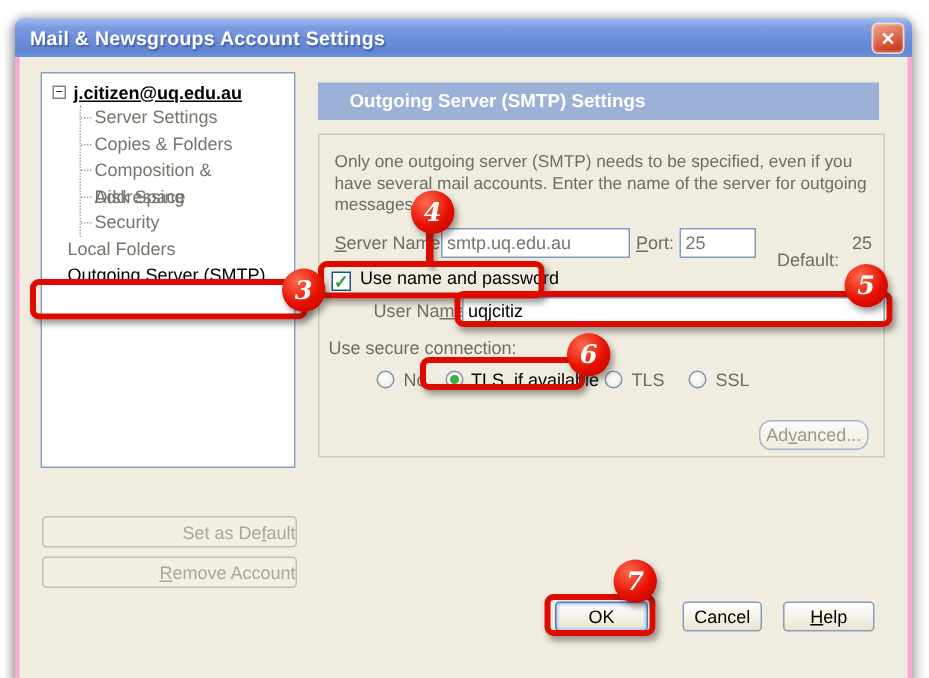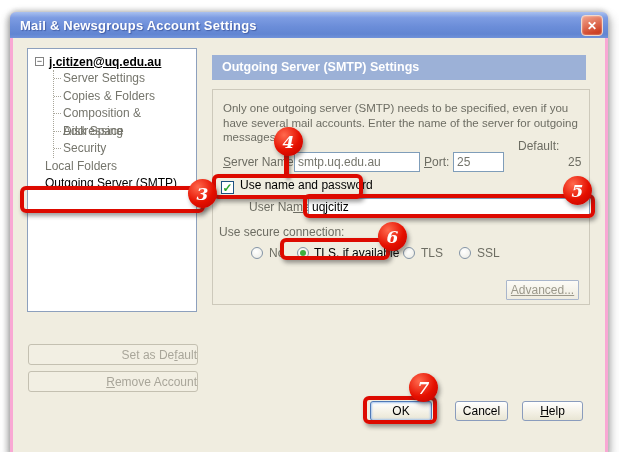--- a/index.html
+++ b/index.html
@@ -44,53 +44,53 @@
   .xp-btn.disabled{background:#f2efe3;border-color:#c4c0b1;color:#a9a69a;cursor:default;justify-content:flex-end;}
   .xp-btn.default-btn{border-color:#4f79b7;box-shadow:inset 0 0 2px 1px #a8c6ee;}
   .u{text-decoration:underline;}
 
   .btn-add{left:15px;top:279px;width:170px;}
   .btn-setdefault{left:15px;top:306px;width:170px;}
   .btn-remove{left:15px;top:333px;width:170px;}
 
   
   .panel-header{position:absolute;left:199px;top:17px;width:374px;height:25px;background:#9cb1d7;
-                color:#fff;font-weight:bold;font-size:12.5px;line-height:25px;padding-left:10px;}
+                color:#fff;font-weight:bold;font-size:12.5px;line-height:25px;padding-left:21px;}
   .group-box{position:absolute;left:199px;top:51px;width:378px;height:216px;border:1px solid #cdc9bb;}
   .desc{position:absolute;left:10px;top:11px;width:358px;color:#6d6d63;font-size:11.5px;line-height:14.5px;}
   .glabel{position:absolute;color:#6d6d63;line-height:20px;white-space:nowrap;}
   .xp-input{position:absolute;border:1px solid #7f9db9;background:#fff;height:20px;
             font-family:"Liberation Sans",sans-serif;font-size:12px;color:#75756c;padding:1px 3px;}
   .in-server{left:81px;top:62px;width:126px;}
   .lbl-server{left:10px;top:62px;}
   .lbl-port{left:211px;top:62px;}
   .in-port{left:240px;top:62px;width:51px;}
-  .lbl-default{left:305px;top:46px;}
+  .lbl-default{left:305px;top:73px;}
   .val-default{left:355px;top:62px;}
   .checkbox{position:absolute;left:8px;top:91px;width:13px;height:13px;border:1px solid #1d5281;
             background:#fff;display:flex;align-items:center;justify-content:center;cursor:pointer;}
   .checkmark{color:#2ba62b;font-size:12px;font-weight:bold;line-height:1;}
   .lbl-checkbox{position:absolute;left:27px;top:87px;line-height:17px;color:#000;cursor:pointer;white-space:nowrap;}
   .lbl-username{left:36px;top:107px;}
   .in-username{left:95px;top:108px;width:282px;height:18px;color:#000;}
   .lbl-secure{left:6px;top:132px;}
   .radio{position:absolute;width:12px;height:12px;border:1px solid #8494a6;border-radius:50%;
          background:radial-gradient(circle at 40% 35%,#ffffff,#e9e9e1);cursor:pointer;}
   .radio.selected::after{content:"";position:absolute;left:2px;top:2px;width:6px;height:6px;border-radius:50%;
          background:#3fae3f;}
   .rlabel{position:absolute;color:#6d6d63;line-height:16px;cursor:pointer;white-space:nowrap;}
   .rlabel.emph{color:#000;}
   .r-no{left:38px;top:157px;}    .rl-no{left:56px;top:155px;}
   .r-tlsif{left:84px;top:157px;} .rl-tlsif{left:101px;top:155px;}
   .r-tls{left:190px;top:157px;}  .rl-tls{left:208px;top:155px;}
   .r-ssl{left:246px;top:157px;}  .rl-ssl{left:264px;top:155px;}
   .btn-advanced{left:293px;top:190px;width:73px;height:20px;position:absolute;
-                border:1px solid #a9b6cc;border-radius:1px;color:#9b988b;
+                border:1px solid #a9b6cc;border-radius:8px;color:#9b988b;
                 background:linear-gradient(180deg,#fcfbf6,#efece0);font-size:12px;
-                display:flex;align-items:center;justify-content:center;text-decoration:underline;}
+                display:flex;align-items:center;justify-content:center;}
 
   
   .btn-ok{left:357px;top:363px;width:62px;height:20px;}
   .btn-cancel{left:442px;top:363px;width:53px;height:20px;}
   .btn-help{left:509px;top:363px;width:61px;height:20px;}
 
   
   .callout-box{position:absolute;border:4px solid #dd0a00;border-radius:6px;
                box-shadow:2px 3px 4px rgba(40,40,40,.45);pointer-events:none;z-index:8;}
   .cb-tree{left:7px;top:148px;width:185px;height:27px;}

